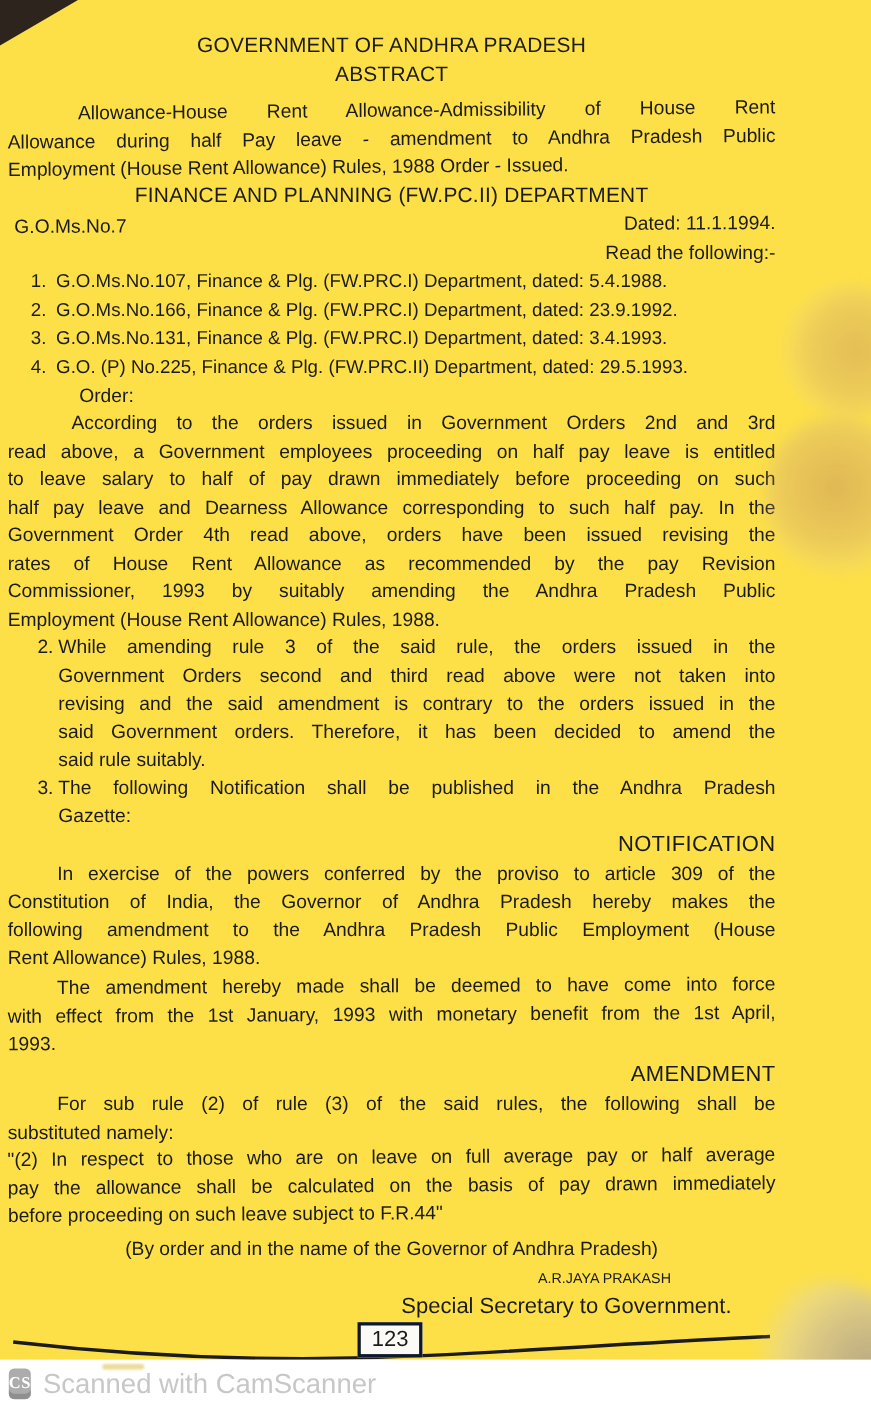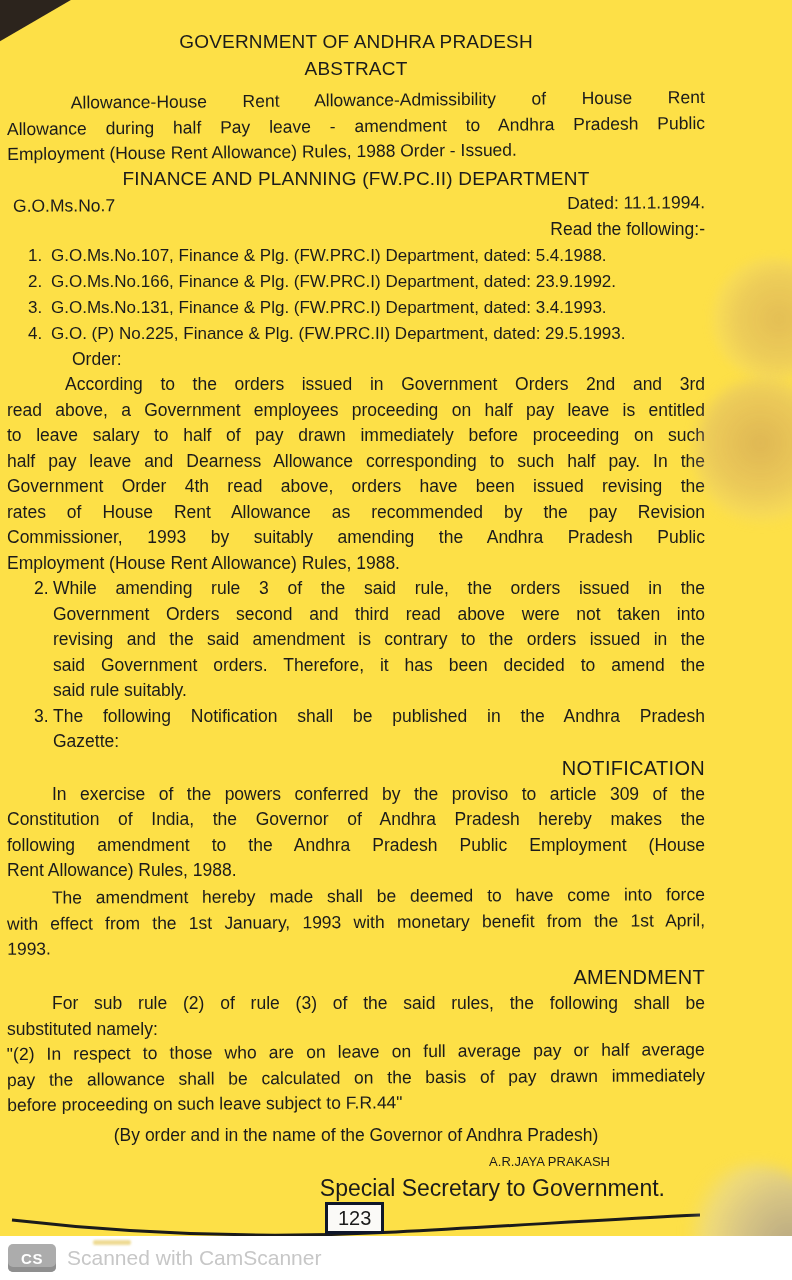--- a/index.html
+++ b/index.html
@@ -23,21 +23,21 @@
   .ref-num{flex:0 0 44px;padding-left:21px;box-sizing:border-box;}
   .ref-text{flex:1;}
   
   .pt{display:flex;}
   .pt-num{flex:0 0 46px;padding-left:27px;box-sizing:border-box;}
   .pt-body{flex:1;}
   .go-row{display:flex;justify-content:space-between;padding-left:6px;}
   .right{text-align:right;}
   .order-label{padding-left:65px;}
   .sig-name{text-align:right;margin-right:95px;font-size:13px;line-height:27px;}
-  .sig-title{text-align:right;margin-right:40px;font-size:23px;line-height:27px;}
+  .sig-title{text-align:right;margin-right:40px;font-size:20px;line-height:27px;}
   .byorder{text-align:center;}
   .mt6{margin-top:6px;}
   .mt4{margin-top:4px;}
   
   .tilt-a{transform:rotate(-0.5deg);}
   .tilt-b{transform:rotate(-0.3deg);}
   .tilt-c{transform:rotate(-0.4deg);transform-origin:left center;}
   
   .rule-svg{position:absolute;left:0;top:1196px;z-index:1;}
   .pagenum-box{
@@ -69,25 +69,25 @@
   .yellow-mark{
     left:93px;top:1240px;width:38px;height:5px;border-radius:2px;
     background:rgba(224,190,62,.55);filter:blur(1px);z-index:7;
   }
   
   .footer{
     position:absolute;left:0;bottom:0;width:792px;height:44px;background:#ffffff;
     display:flex;align-items:center;gap:11px;padding-left:8px;box-sizing:border-box;z-index:6;
   }
   .cs-badge{
-    width:48px;height:28px;border-radius:5px;background:#acacac;
+    width:20px;height:28px;border-radius:5px;background:#acacac;
     box-shadow:inset 0 -5px 0 #8f8f8f;color:#fff;font-weight:bold;font-size:15px;
-    display:flex;align-items:center;justify-content:center;letter-spacing:.5px;
-  }
-  .footer-text{color:#c7c7c7;font-size:21px;}
+    display:flex;align-items:center;justify-content:center;letter-spacing:.5px;font-family:Liberation Serif, serif;
+  }
+  .footer-text{color:#c7c7c7;font-size:25px;}
 </style>
 </head>
 <body>
 
 <div class="page">
 
   <div class="artifact corner-shadow"></div>
   <div class="artifact stain-1"></div>
   <div class="artifact stain-2"></div>
   <div class="artifact blob-corner"></div>

